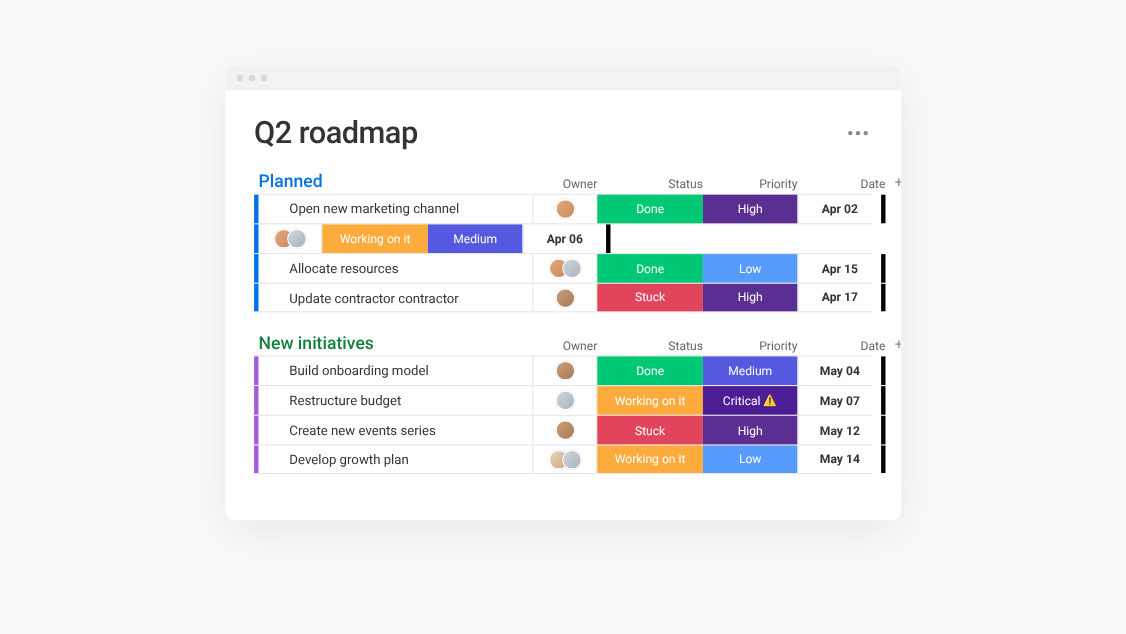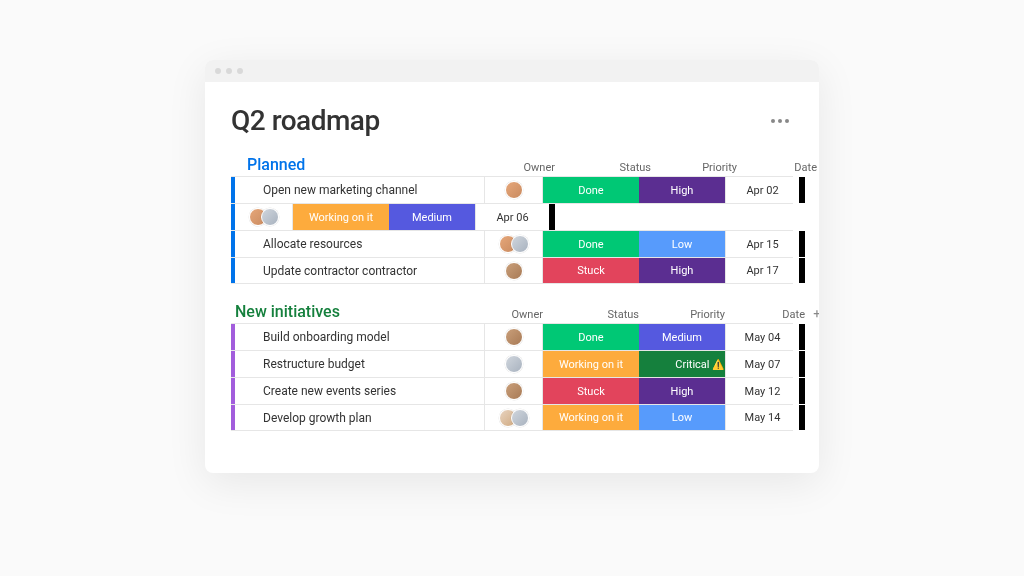--- a/index.html
+++ b/index.html
@@ -61,21 +61,21 @@
     display: flex;
     align-items: flex-end;
     margin-bottom: 2px;
   }
   .group-title {
     font-size: 16px;
     font-weight: 500;
     flex: 0 0 254px;
     padding-left: 4px;
   }
-  .group-title.blue { color: #0073ea; margin-left: 12px; }
+  .group-title.blue { color: #0073ea; }
   .group-title.purple { color: #15803d; }
   .col-head {
     font-size: 11px;
     color: #666;
     text-align: right;
     font-weight: 400;
   }
   .col-owner   { flex: 0 0 58px; }
   .col-status  { flex: 0 0 96px; }
   .col-priority{ flex: 0 0 86px; }
@@ -140,21 +140,22 @@
     gap: 3px;
   }
   .date-cell {
     flex: 0 0 80px;
     font-size: 11px;
     color: #333;
     display: flex;
     align-items: center;
     justify-content: center;
     border-left: 1px solid #e6e6e6;
-    border-right: 6px solid #000000;
+    border-right: 4px solid #000000;
+    font-weight: bold;
   }
   .row-end {
     flex: 0 0 24px;
   }
   .warn-icon {
     font-size: 10px;
   }
 </style>
 </head>
 <body>
@@ -260,21 +261,21 @@
             <div class="date-cell">May 04</div>
             <div class="row-end"></div>
           </div>
           <div class="row">
             <div class="row-accent purple"></div>
             <div class="item-name">Restructure budget</div>
             <div class="owner-cell">
               <div class="avatar v2"></div>
             </div>
             <div class="status-cell" style="background: rgb(253, 171, 61);">Working on it</div>
-            <div class="priority-cell" style="background: #15803d; justify-content: flex-end;">
+            <div class="priority-cell" style="background: #4c1d95;">
               <span>Critical</span>
               <span class="warn-icon">⚠️</span>
             </div>
             <div class="date-cell">May 07</div>
             <div class="row-end"></div>
           </div>
           <div class="row">
             <div class="row-accent purple"></div>
             <div class="item-name">Create new events series</div>
             <div class="owner-cell">

